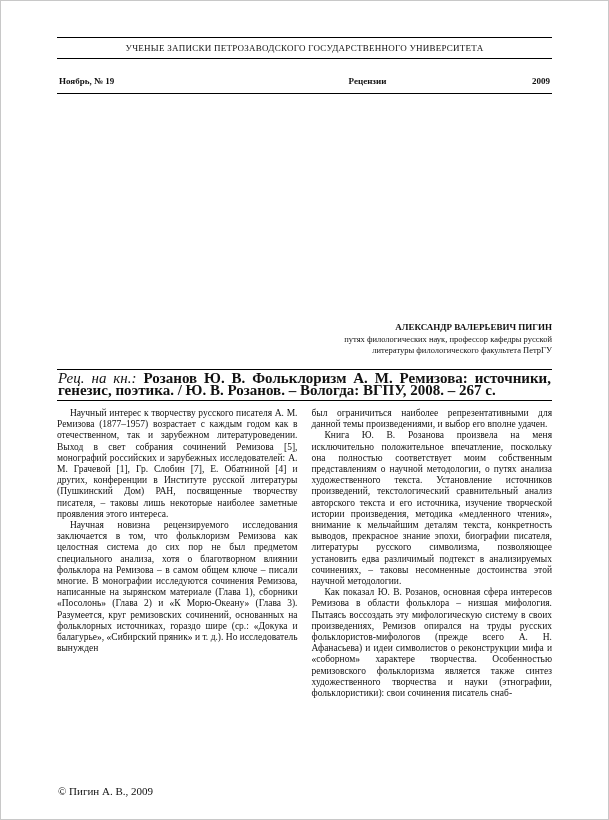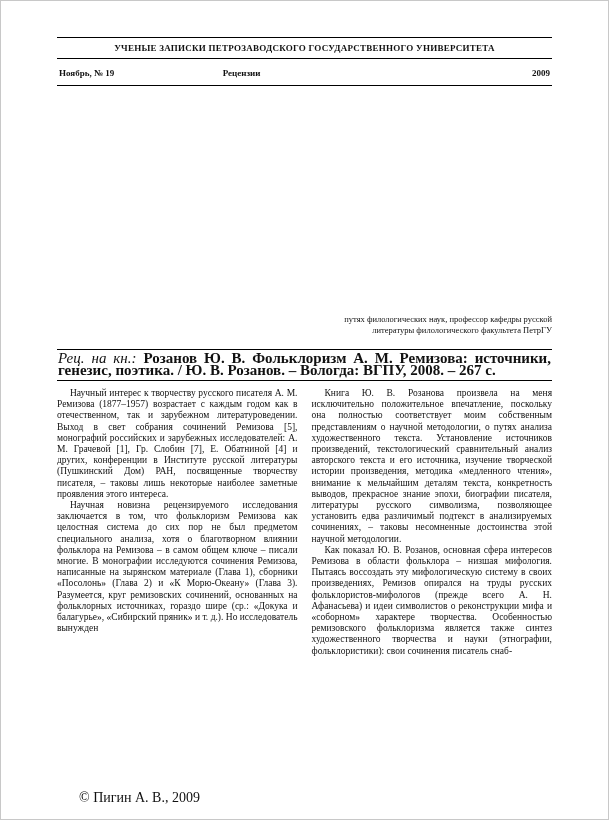--- a/index.html
+++ b/index.html
@@ -21,35 +21,35 @@
   .content {
     padding: 0 56px;
   }
   .rule {
     border-top: 1px solid #000;
     height: 0;
   }
   .rule-top { margin-top: 36px; }
   .journal-title {
     text-align: center;
-    font-weight: bold;
+    font-weight: normal;
     font-size: 9px;
     letter-spacing: 0.25px;
     padding: 5px 0 5px 0;
     white-space: nowrap;
   }
   .issue-row {
     display: flex;
     align-items: baseline;
     font-size: 9px;
     font-weight: bold;
     padding: 9px 2px 7px 2px;
   }
   .issue-left  { flex: 1; text-align: left; }
-  .issue-mid   { flex: 1; text-align: left; }
+  .issue-mid   { flex: 1; text-align: right; margin-top: 8px; }
   .issue-right { flex: 1; text-align: right; }
   .udc {
     text-align: center;
     font-size: 9.5px;
     margin-top: 11px;
   }
   .author-block {
     text-align: right;
     margin-top: 228px;
     font-size: 8.5px;
@@ -83,23 +83,22 @@
   }
   .col { flex: 1; min-width: 0; }
   .para {
     margin: 0;
     text-indent: 13px;
   }
   .para.no-indent { text-indent: 0; }
   .footer {
     position: absolute;
     left: 57px;
-    bottom: 13px;
-    font-size: 14px;
-    margin-left: 21px;
+    bottom: 22px;
+    font-size: 11px;
   }
 </style>
 </head>
 <body>
 
 <div class="page">
   <div class="content">
 
     <div class="rule rule-top"></div>
     <div class="journal-title">УЧЕНЫЕ ЗАПИСКИ ПЕТРОЗАВОДСКОГО ГОСУДАРСТВЕННОГО УНИВЕРСИТЕТА</div>
@@ -107,34 +106,36 @@
 
     <div class="issue-row">
       <div class="issue-left">Ноябрь, № 19</div>
       <div class="issue-mid">Рецензии</div>
       <div class="issue-right">2009</div>
     </div>
     <div class="rule"></div>
 
 
     <div class="author-block">
+      <div class="author-name">АЛЕКСАНДР ВАЛЕРЬЕВИЧ ПИГИН</div>
       <div>путях филологических наук, профессор кафедры русской</div>
       <div>литературы филологического факультета ПетрГУ</div>
     </div>
 
     <div class="rule review-rule-top"></div>
     <div class="review-text"><span class="review-label">Рец. на кн.:</span> <span class="review-citation">Розанов Ю. В. Фольклоризм А. М. Ремизова: источники, генезис, поэтика. / Ю. В. Розанов. – Вологда: ВГПУ, 2008. – 267 с.</span></div>
     <div class="rule"></div>
 
     <div class="columns">
       <div class="col">
         <p class="para">Научный интерес к творчеству русского писателя А. М. Ремизова (1877–1957) возрастает с каждым годом как в отечественном, так и зарубежном литературоведении. Выход в свет собрания сочинений Ремизова [5], монографий российских и зарубежных исследователей: А. М. Грачевой [1], Гр. Слобин [7], Е. Обатниной [4] и других, конференции в Институте русской литературы (Пушкинский Дом) РАН, посвященные творчеству писателя, – таковы лишь некоторые наиболее заметные проявления этого интереса.</p>
         <p class="para">Научная новизна рецензируемого исследования заключается в том, что фольклоризм Ремизова как целостная система до сих пор не был предметом специального анализа, хотя о благотворном влиянии фольклора на Ремизова – в самом общем ключе – писали многие. В монографии исследуются сочинения Ремизова, написанные на зырянском материале (Глава 1), сборники «Посолонь» (Глава 2) и «К Морю-Океану» (Глава 3). Разумеется, круг ремизовских сочинений, основанных на фольклорных источниках, гораздо шире (ср.: «Докука и балагурье», «Сибирский пряник» и т. д.). Но исследователь вынужден</p>
       </div>
       <div class="col">
+        <p class="para no-indent">был ограничиться наиболее репрезентативными для данной темы произведениями, и выбор его вполне удачен.</p>
         <p class="para">Книга Ю. В. Розанова произвела на меня исключительно положительное впечатление, поскольку она полностью соответствует моим собственным представлениям о научной методологии, о путях анализа художественного текста. Установление источников произведений, текстологический сравнительный анализ авторского текста и его источника, изучение творческой истории произведения, методика «медленного чтения», внимание к мельчайшим деталям текста, конкретность выводов, прекрасное знание эпохи, биографии писателя, литературы русского символизма, позволяющее установить едва различимый подтекст в анализируемых сочинениях, – таковы несомненные достоинства этой научной методологии.</p>
         <p class="para">Как показал Ю. В. Розанов, основная сфера интересов Ремизова в области фольклора – низшая мифология. Пытаясь воссоздать эту мифологическую систему в своих произведениях, Ремизов опирался на труды русских фольклористов-мифологов (прежде всего А. Н. Афанасьева) и идеи символистов о реконструкции мифа и «соборном» характере творчества. Особенностью ремизовского фольклоризма является также синтез художественного творчества и науки (этнографии, фольклористики): свои сочинения писатель снаб-</p>
       </div>
     </div>
 
   </div>
 
   <div class="footer">© Пигин А. В., 2009</div>
 </div>
 

